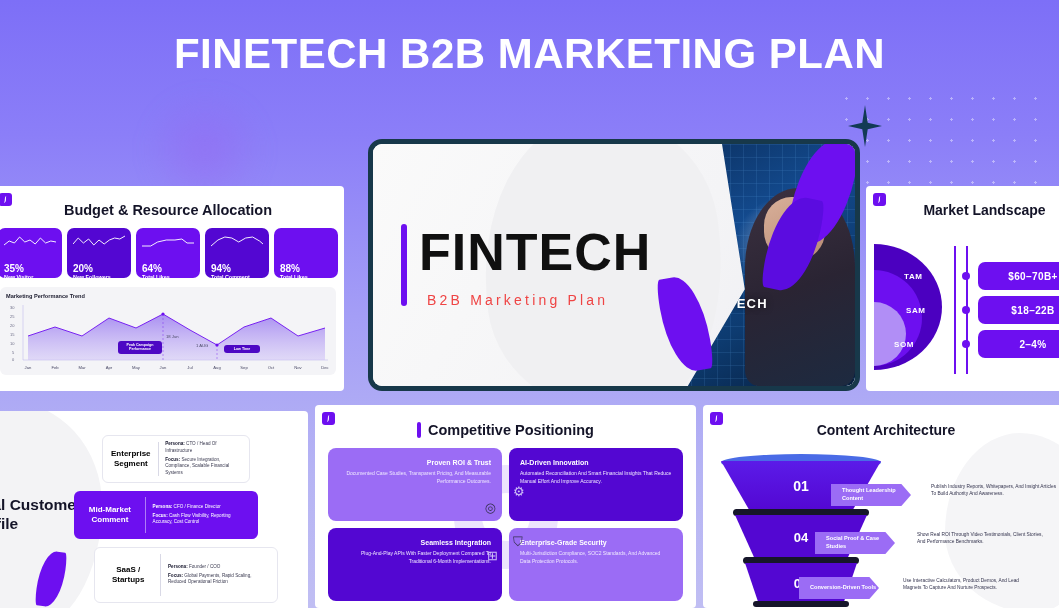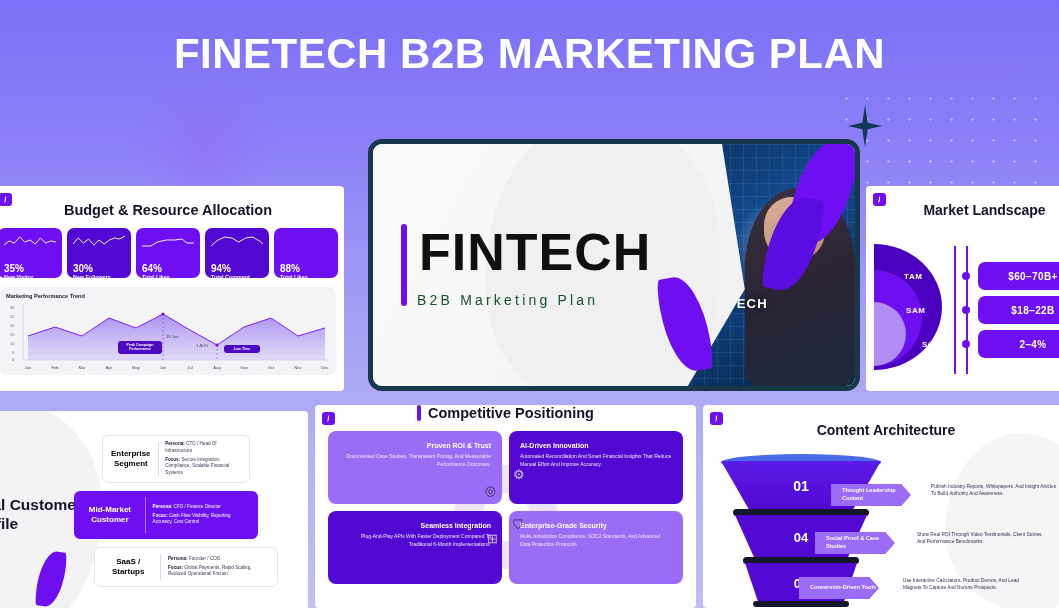--- a/index.html
+++ b/index.html
@@ -36,21 +36,21 @@
 
   
   #hero{left:368px;top:139px;width:492px;height:252px;border:5px solid #17384a;
     border-radius:14px;background:#fff;}
   .hero-wash{position:absolute;left:0;top:0;width:100%;height:100%;
     background:linear-gradient(120deg,#fafafa 0%,#f4f4f6 60%,#ededf2 100%);}
   .hero-swirl{position:absolute;left:110px;top:-28px;width:240px;height:300px;
     background:#f0f0f2;border-radius:52% 48% 44% 56%/60% 40% 60% 40%;transform:rotate(-8deg);}
   .hero-bar{position:absolute;left:28px;top:80px;width:6px;height:82px;background:#6d0ff0;border-radius:3px;}
   .hero-h1{position:absolute;left:46px;top:82px;font-size:52px;font-weight:bold;color:#101010;letter-spacing:1px;line-height:1;}
-  .hero-h2{position:absolute;left:44px;top:148px;font-size:14px;color:#14532d;letter-spacing:3.2px;font-weight:500;}
+  .hero-h2{position:absolute;left:54px;top:148px;font-size:14px;color:#ef4444;letter-spacing:3.2px;font-weight:500;}
   .photo{position:absolute;right:0;top:0;width:190px;height:100%;overflow:hidden;
     clip-path:polygon(30% 0,100% 0,100% 100%,12% 100%,42% 60%);}
   .photo-bg{position:absolute;inset:0;
     background:
       radial-gradient(circle at 62% 42%,rgba(180,200,230,.55) 0 8%,rgba(0,0,0,0) 26%),
       linear-gradient(150deg,#0b2f5e 0%,#134a8e 35%,#0d3b70 65%,#061d3c 100%);}
   .photo-grid{position:absolute;inset:0;opacity:.35;
     background-image:linear-gradient(rgba(120,190,255,.35) 1px,transparent 1px),
                      linear-gradient(90deg,rgba(120,190,255,.35) 1px,transparent 1px);
     background-size:13px 13px;}
@@ -113,25 +113,25 @@
   .seg.purple{background:#6d0ff0;}
   .seg .sname{font-size:8px;font-weight:bold;text-align:center;width:72px;line-height:1.3;}
   .seg .sdiv{width:1px;align-self:stretch;background:#d9d9e6;margin:0 7px;}
   .seg.purple .sdiv{background:rgba(255,255,255,.45);}
   .seg .sbody{font-size:4.6px;line-height:1.45;color:#3a3a50;}
   .seg.purple .sbody,.seg.purple .sname{color:#fff;}
   .seg .sbody b{color:#15152b;}
   .seg.purple .sbody b{color:#fff;}
   #seg1{left:150px;top:24px;width:148px;height:48px;}
   #seg2{left:122px;top:80px;width:184px;height:48px;}
-  #seg3{left:142px;top:136px;width:184px;height:40px;}
+  #seg3{left:142px;top:136px;width:184px;height:56px;}
 
   
   #comp{left:315px;top:405px;width:381px;height:203px;border-radius:4px;}
-  .comp-head{display:flex;align-items:center;justify-content:center;gap:7px;}
+  .comp-head{display:flex;align-items:center;justify-content:center;gap:7px;margin-top:17px;}
   .comp-bar{width:4px;height:16px;background:#6d0ff0;border-radius:2px;}
   .comp-head span{font-size:14.5px;font-weight:bold;color:#141428;}
   .comp-ring{position:absolute;left:50%;top:112px;transform:translate(-50%,-50%);
     width:104px;height:104px;border-radius:50%;background:#ece4fd;}
   .comp-ring:after{content:"";position:absolute;left:50%;top:50%;transform:translate(-50%,-50%);
     width:48px;height:48px;border-radius:50%;background:#fff;}
   .grid4{position:relative;display:grid;grid-template-columns:1fr 1fr;gap:7px;padding:10px 13px 0 13px;}
   .cc{border-radius:8px;padding:10px 11px;height:73px;position:relative;overflow:hidden;}
   .cc.lt{background:#9b6cf5;}
   .cc.dk{background:#5307d2;}
@@ -214,21 +214,21 @@
           <polyline points="0,11 6,7 12,9 18,3 24,8 30,6 36,10 42,4 48,9 54,7 60,8" fill="none" stroke="#fff" stroke-width="1"></polyline>
         </svg>
       <div class="pct">35%</div>
       <div class="lbl">New Visitor</div>
       <div class="sub">Last 15 Days</div>
     </div>
     <div class="stat dark">
       <svg viewBox="0 0 60 16" preserveAspectRatio="none">
           <polyline points="0,10 6,4 12,9 18,5 24,11 30,6 36,10 42,6 48,4 54,5 60,2" fill="none" stroke="#fff" stroke-width="1"></polyline>
         </svg>
-      <div class="pct">30%</div>
+      <div class="pct">20%</div>
       <div class="lbl">New Followers</div>
       <div class="sub">Last 15 Days</div>
     </div>
     <div class="stat light">
       <svg viewBox="0 0 60 16" preserveAspectRatio="none">
           <polyline points="0,12 10,12 18,8 28,6 38,6 46,5 52,9 60,9" fill="none" stroke="#fff" stroke-width="1"></polyline>
         </svg>
       <div class="pct">64%</div>
       <div class="lbl">Total Likes</div>
       <div class="sub">Last 15 Days</div>
@@ -307,21 +307,21 @@
         <path d="M6 0C3 2 5 5 3 10 7 8 5 4 6 0Z" fill="#fff"></path>
       </svg>
   </div>
   <div class="slide-title">Market Landscape</div>
   <div class="mk-wrap">
     <div class="arc arc1"></div>
     <div class="arc arc2"></div>
     <div class="arc arc3"></div>
     <div class="mk-label" style="left:38px;top:46px;">TAM</div>
     <div class="mk-label" style="left:40px;top:80px;">SAM</div>
-    <div class="mk-label" style="left:56px;top:114px;text-align:center;">SOM</div>
+    <div class="mk-label" style="left:28px;top:114px;text-align:center;">SOM</div>
     <div class="spine"></div>
     <div class="spine2"></div>
     <div class="node" style="top:46px;"></div>
     <div class="node" style="top:80px;"></div>
     <div class="node" style="top:114px;"></div>
     <div class="pill" style="top:36px;">$60–70B+</div>
     <div class="pill" style="top:70px;">$18–22B</div>
     <div class="pill" style="top:104px;">2–4%</div>
   </div>
 </div>
@@ -334,21 +334,21 @@
   <div class="seg white" id="seg1">
     <div class="sname">Enterprise Segment</div>
     <div class="sdiv"></div>
     <div class="sbody">
       <div><b>Persona:</b><span> CTO / Head Of Infrastructure</span></div>
       <div style="margin-top:2px;"><b>Focus:</b><span> Secure Integration, Compliance, Scalable Financial Systems</span></div>
     </div>
   </div>
 
   <div class="seg purple" id="seg2">
-    <div class="sname">Mid-Market Customer</div>
+    <div class="sname">Mid-Market Comment</div>
     <div class="sdiv"></div>
     <div class="sbody">
       <div><b>Persona:</b><span> CFO / Finance Director</span></div>
       <div style="margin-top:2px;"><b>Focus:</b><span> Cash Flow Visibility, Reporting Accuracy, Cost Control</span></div>
     </div>
   </div>
 
   <div class="seg white" id="seg3">
     <div class="sname">SaaS / Startups</div>
     <div class="sdiv"></div>

